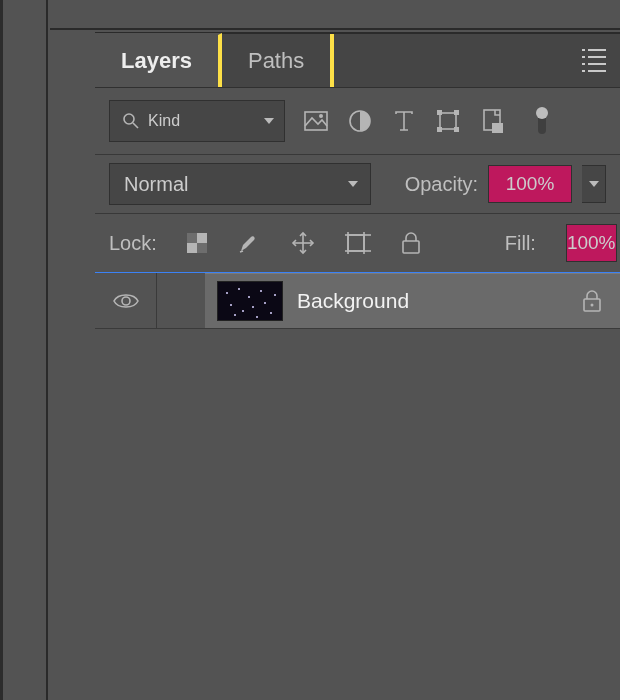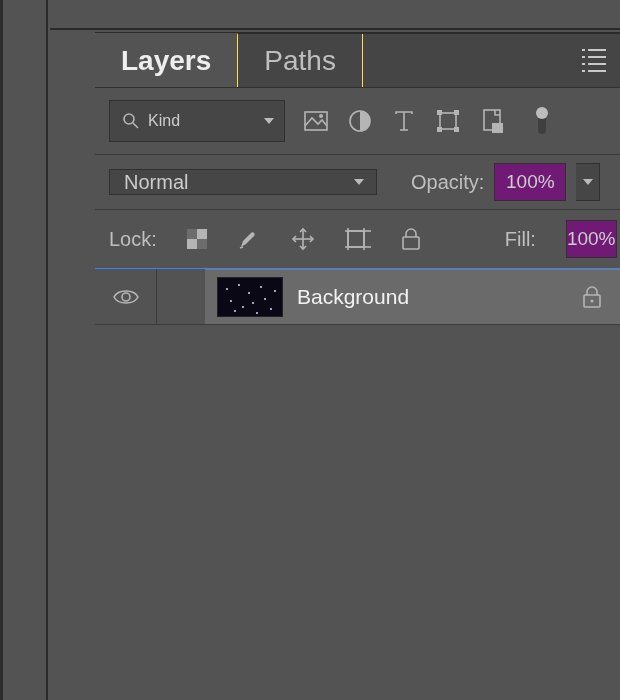--- a/index.html
+++ b/index.html
@@ -42,24 +42,24 @@
       align-items: stretch;
       height: 56px;
       background: #454545;
       border-top: 2px solid #2a2a2a;
       border-bottom: 1px solid #303030;
       position: relative;
     }
     .tab {
       padding: 0 26px;
       display: flex; align-items: center;
-      font-size: 28px;
+      font-size: 22px;
       color: #bfbfbf;
       cursor: default;
-      border-right: 1px solid #fde047;
+      border-right: 4px solid #fde047;
     }
     .tab.active {
       background: #535353;
       color: #eeeeee;
       font-weight: 600;
       border-top: 2px solid #535353;
       margin-top: -1px;
     }
     .tab-menu {
       position: absolute;
@@ -106,29 +106,29 @@
     }
     
     .blend-row {
       display:flex; align-items:center;
       padding: 8px 14px; gap:10px;
       border-bottom: 1px solid #383838;
     }
     .blend-select {
       flex: 1 1 auto;
       background:#464646; border:1px solid #303030;
-      height:26px; display:flex; align-items:center;
+      height:42px; display:flex; align-items:center;
       padding:0 14px; font-size:20px; color:#ccc;
       position:relative; max-width:268px;
     }
     .blend-select .caret { position:absolute; right:12px; top:50%; transform:translateY(-50%); width:0;height:0;border-left:5px solid transparent;border-right:5px solid transparent;border-top:6px solid #bbb;}
     .op-label { font-size:20px; color:#bfbfbf; margin-left:24px;}
     .pct-field {
-      background:#701a75; border:1px solid #303030;
-      height:38px; width:72px; display:flex; align-items:center; justify-content:center;
+      background:#be185d; border:1px solid #303030;
+      height:38px; width:84px; display:flex; align-items:center; justify-content:center;
       font-size:19px; color:#ccc;
     }
     .pct-caret {
       background:#464646; border:1px solid #303030; border-left:none;
       height:38px; width:24px; display:flex; align-items:center; justify-content:center;
     }
     .pct-caret div {width:0;height:0;border-left:5px solid transparent;border-right:5px solid transparent;border-top:6px solid #bbb;}
     
     .lock-row {
       display:flex; align-items:center;

